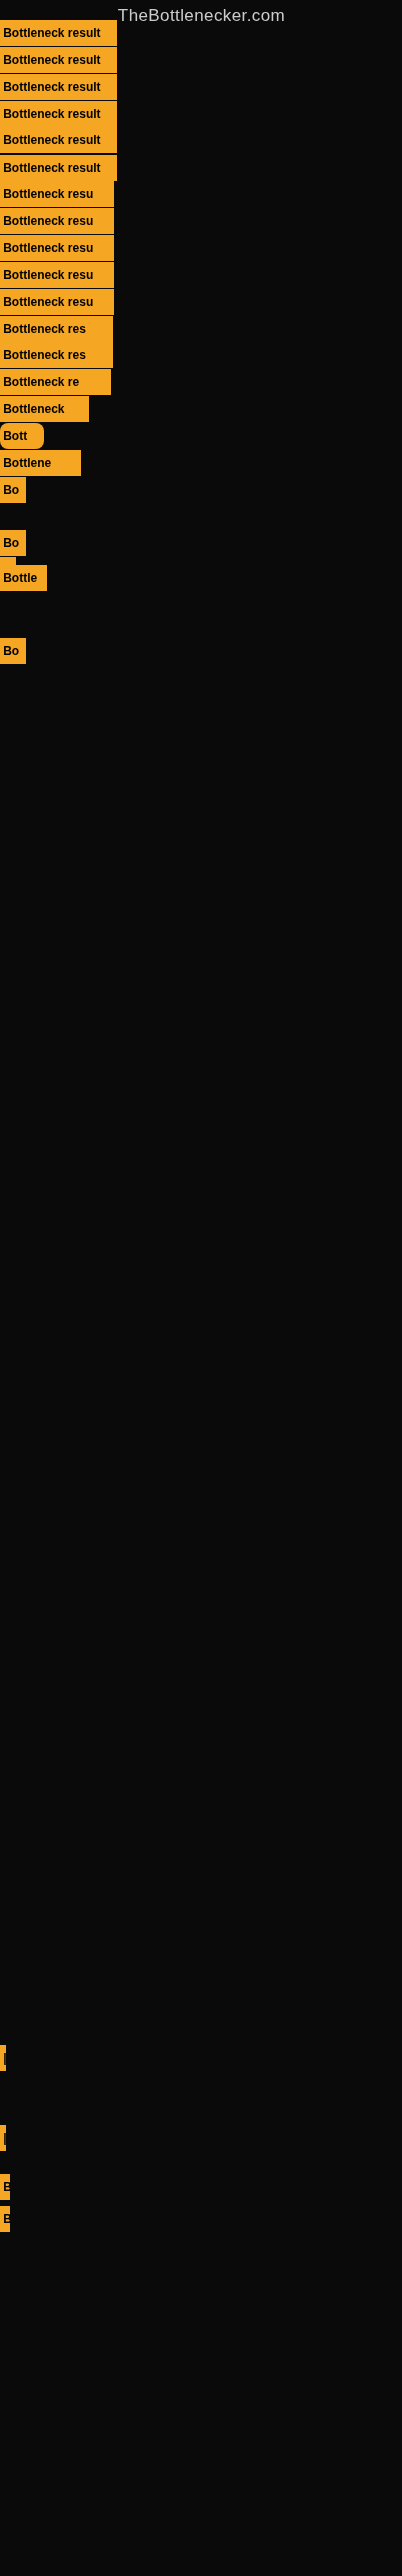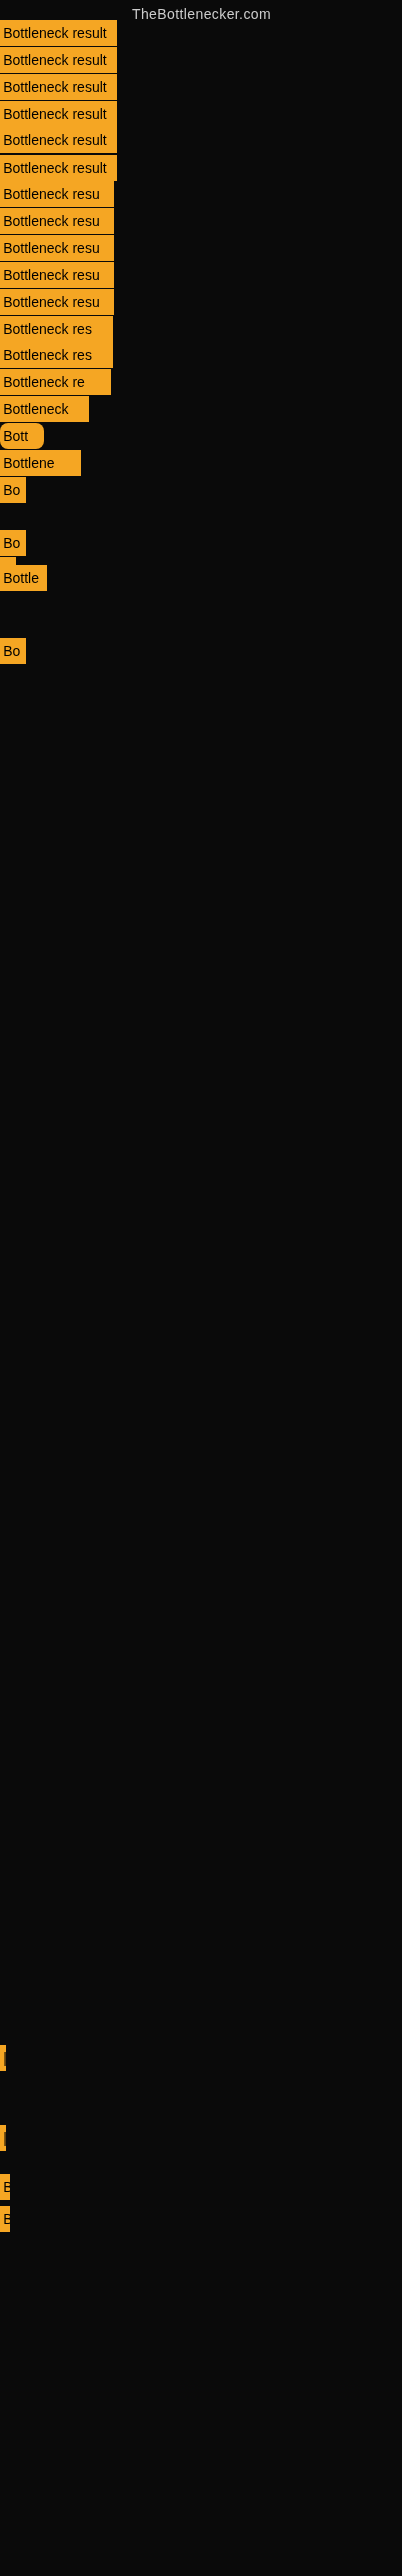--- a/index.html
+++ b/index.html
@@ -12,32 +12,32 @@
       background-color: #0a0a0a;
       width: 403px;
       min-height: 2576px;
       font-family: Arial, sans-serif;
       position: relative;
     }
 
     .site-title {
       text-align: center;
       color: #cccccc;
-      font-size: 14px;
+      font-size: 17px;
       padding: 6.4px 0;
       letter-spacing: 0.4px;
     }
 
     .bottleneck-bar {
       position: absolute;
       left: 0;
       background-color: #f5a623;
       color: #000;
-      font-size: 14px;
-      font-weight: normal;
+      font-size: 12px;
+      font-weight: bold;
       padding: 1.6px 3.2px;
       white-space: nowrap;
       overflow: hidden;
       height: 26px;
       display: flex;
       align-items: center;
     }
   </style>
 </head>
 <body>

